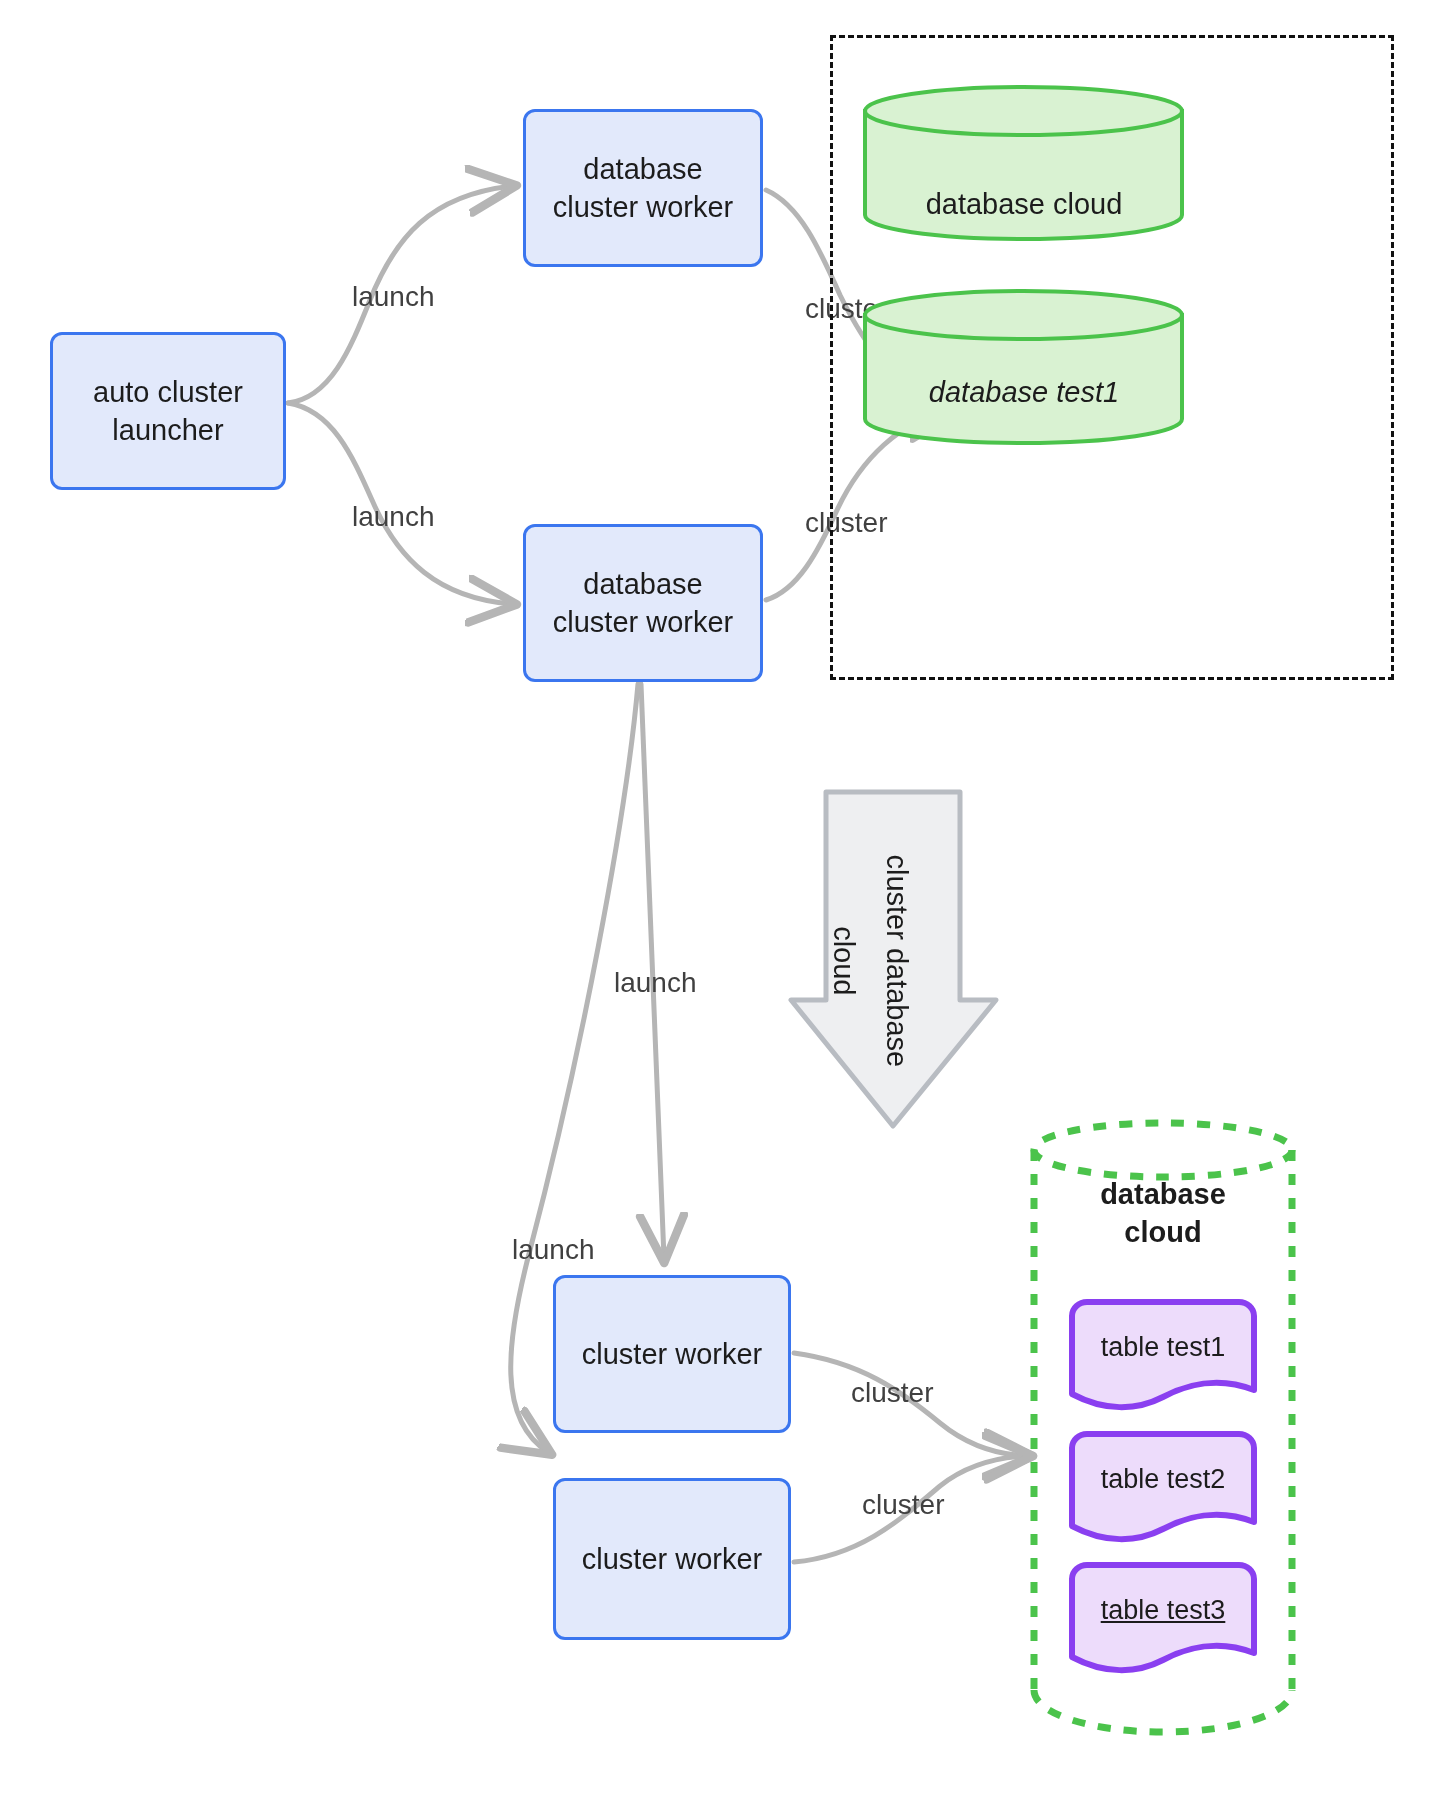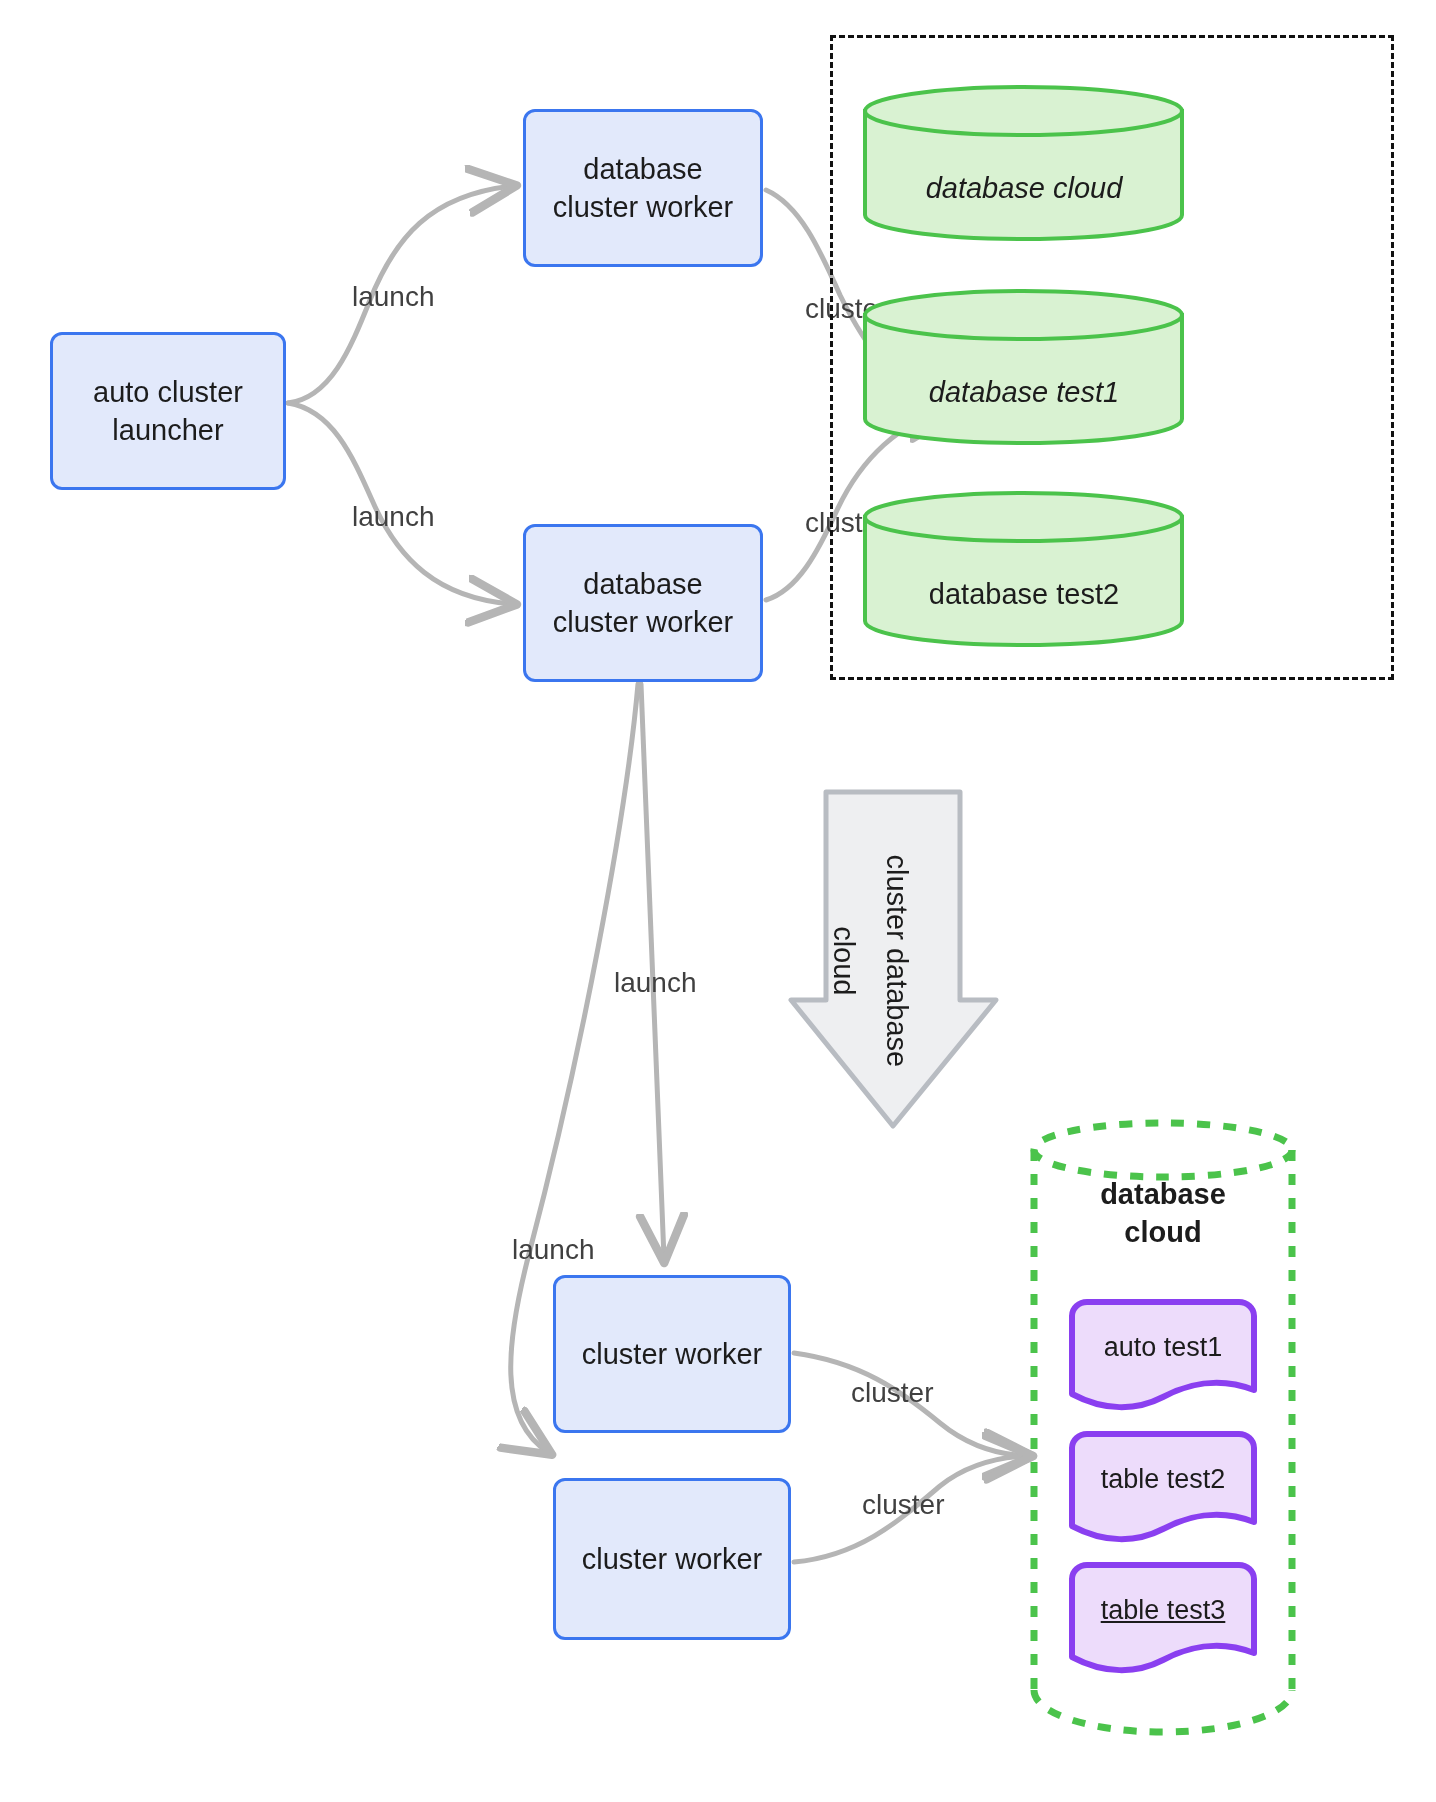--- a/index.html
+++ b/index.html
@@ -120,38 +120,31 @@
   <div class="edge-label" style="left:851px;top:1378px;">cluster</div>
   <div class="edge-label" style="left:862px;top:1490px;">cluster</div>
 
   <div class="group-box" style="left:830px;top:35px;width:564px;height:645px;"></div>
 
   <div class="cyl" style="left:862px;top:84px;width:324px;height:158px;">
     <svg width="324" height="158" viewBox="0 0 324 158">
       <path d="M3,27 L3,131 C3,145 75,155 161.5,155 C248,155 320,145 320,131 L320,27 Z" fill="#d9f2d2" stroke="#4bc34b" stroke-width="4"></path>
       <ellipse cx="161.5" cy="27" rx="158.5" ry="24" fill="#d9f2d2" stroke="#4bc34b" stroke-width="4"></ellipse>
     </svg>
-    <div class="label" style="top:88px;font-style:italic;">database cloud</div>
+    <div class="label" style="top:104px;">database cloud</div>
   </div>
 
   <div class="cyl" style="left:862px;top:288px;width:324px;height:158px;font-style:italic;">
     <svg width="324" height="158" viewBox="0 0 324 158">
       <path d="M3,27 L3,131 C3,145 75,155 161.5,155 C248,155 320,145 320,131 L320,27 Z" fill="#d9f2d2" stroke="#4bc34b" stroke-width="4"></path>
       <ellipse cx="161.5" cy="27" rx="158.5" ry="24" fill="#d9f2d2" stroke="#4bc34b" stroke-width="4"></ellipse>
     </svg>
     <div class="label" style="top:88px;">database test1</div>
   </div>
 
-  <div class="cyl" style="left:862px;top:490px;width:324px;height:158px;">
-    <svg width="324" height="158" viewBox="0 0 324 158">
-      <path d="M3,27 L3,131 C3,145 75,155 161.5,155 C248,155 320,145 320,131 L320,27 Z" fill="#d9f2d2" stroke="#4bc34b" stroke-width="4"></path>
-      <ellipse cx="161.5" cy="27" rx="158.5" ry="24" fill="#d9f2d2" stroke="#4bc34b" stroke-width="4"></ellipse>
-    </svg>
-    <div class="label" style="top:88px;">database test2</div>
-  </div>
 
   <div class="bigarrow" style="left:788px;top:788px;width:212px;height:342px;">
     <svg width="212" height="342" viewBox="0 0 212 342">
       <path d="M38,4 L172,4 L172,212 L208,212 L105,338 L3,212 L38,212 Z" fill="#eeeff1" stroke="#b8bcc2" stroke-width="5" stroke-linejoin="round"></path>
     </svg>
     <div class="txt" style="left:-32px;top:154px;width:280px;transform:rotate(90deg);">cluster database</div>
     <div class="txt" style="left:-85px;top:154px;width:280px;transform:rotate(90deg);">cloud</div>
   </div>
 
   <div class="dcyl" style="left:1030px;top:1118px;width:266px;height:620px;">
@@ -165,21 +158,21 @@
       <span>database</span><br>
       <span>cloud</span>
     </div>
 
     
     <div class="tbl" style="left:38px;top:180px;width:190px;height:115px;">
       <svg width="190" height="115" viewBox="0 0 190 115">
         <path d="M4,18 C4,10 11,4 19,4 L171,4 C179,4 186,10 186,18 L186,92
                  C150,78 120,86 95,99 C68,113 36,113 4,96 Z" fill="#eddcfb" stroke="#8a3ff0" stroke-width="6" stroke-linejoin="round"></path>
       </svg>
-      <div class="lbl" style="top:34px;">auto test1</div>
+      <div class="lbl" style="top:34px;">table test1</div>
     </div>
 
     
     <div class="tbl" style="left:38px;top:312px;width:190px;height:115px;">
       <svg width="190" height="115" viewBox="0 0 190 115">
         <path d="M4,18 C4,10 11,4 19,4 L171,4 C179,4 186,10 186,18 L186,92
                  C150,78 120,86 95,99 C68,113 36,113 4,96 Z" fill="#eddcfb" stroke="#8a3ff0" stroke-width="6" stroke-linejoin="round"></path>
       </svg>
       <div class="lbl" style="top:34px;">table test2</div>
     </div>

